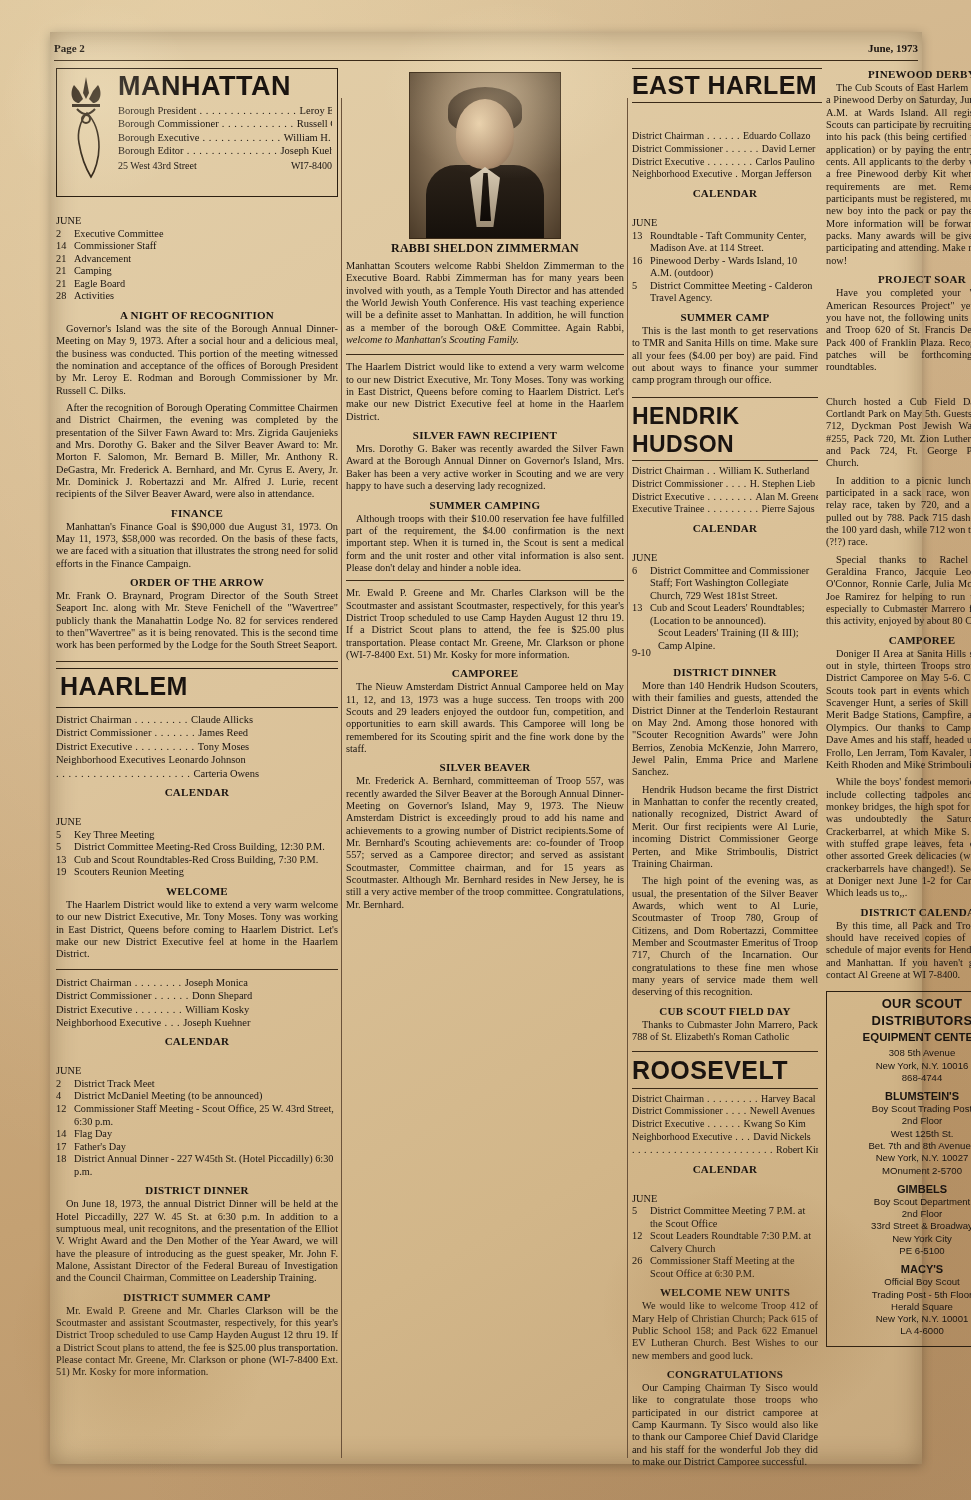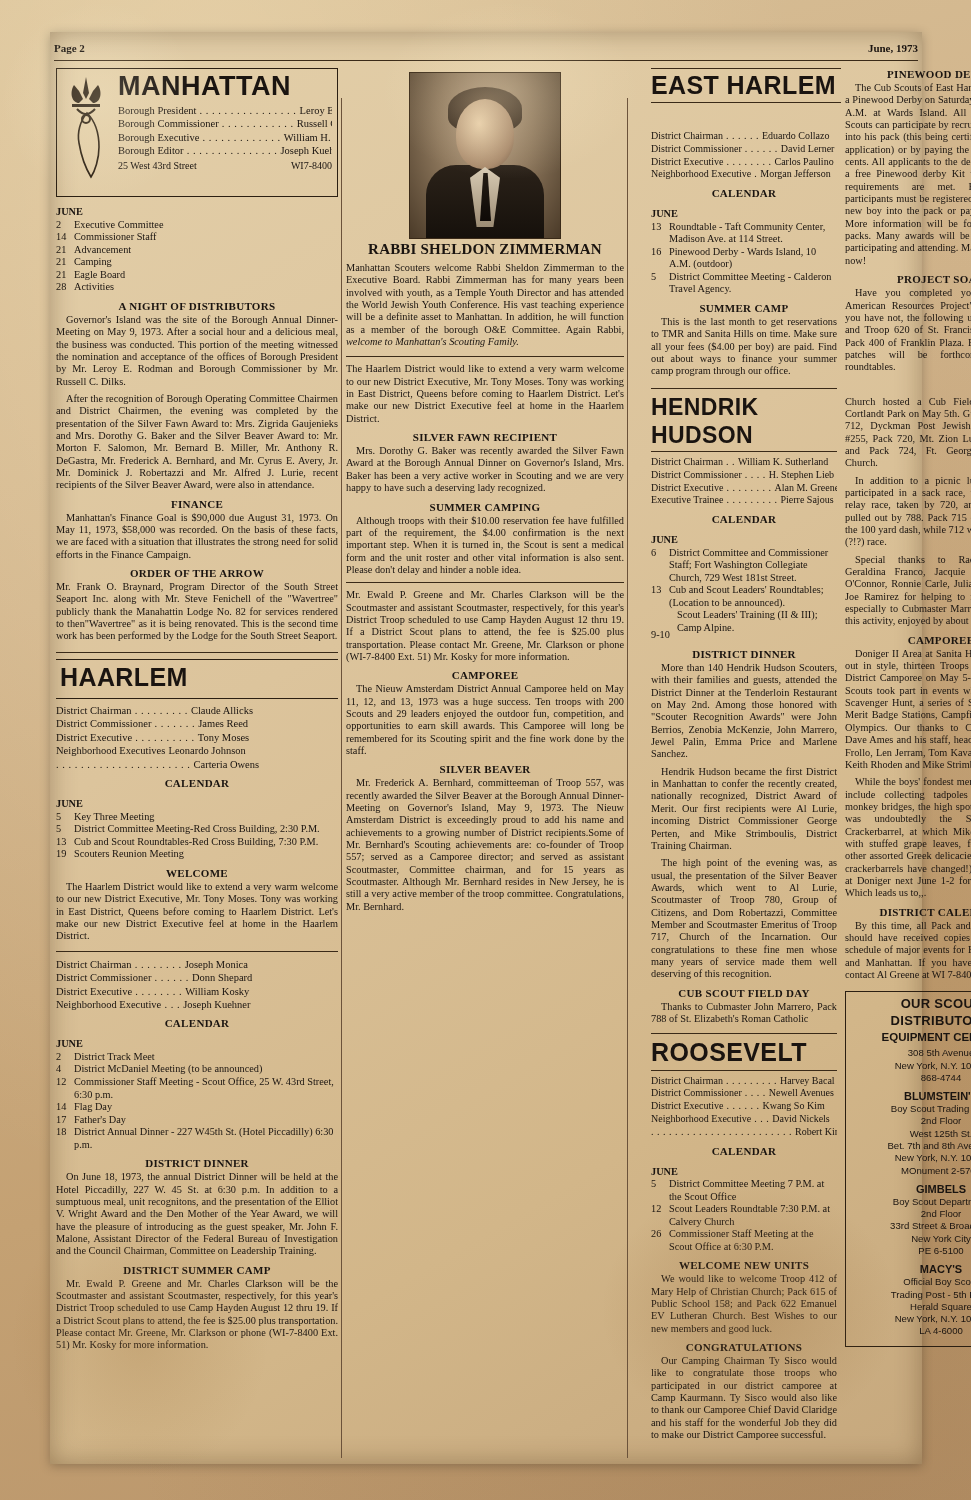--- a/index.html
+++ b/index.html
@@ -27,21 +27,21 @@
     font-size:11px;font-weight:bold;
   }
   .hdr .l{position:absolute;left:4px;}
   .hdr .r{position:absolute;right:4px;}
   .rule{position:absolute;left:4px;width:864px;height:1px;background:#3a2a18;}
 
   .cols{position:absolute;left:6px;top:36px;width:862px;height:1388px;}
   .col{position:absolute;top:0;height:1388px;}
   .c1{left:0;width:282px;}
   .c2{left:290px;width:278px;}
-  .c3{left:595px;width:286px;}
+  .c3{left:576px;width:286px;}
 
   .vline{position:absolute;top:30px;width:1px;height:1360px;background:#6b523a;}
   h1.masthead{
     font-family:"Liberation Sans", sans-serif;
     font-size:27px;font-weight:bold;letter-spacing:0.5px;margin:0;
     line-height:1;
   }
   .secthead{
     font-family:"Liberation Sans", sans-serif;
     font-size:25px;font-weight:bold;margin:0 0 4px 0;line-height:1.05;
@@ -56,21 +56,21 @@
     text-align:center;font-weight:bold;font-size:11px;
     margin:6px 0 2px;font-family:"Liberation Serif", serif;
     letter-spacing:0.3px;
   }
   p.body{
     font-size:10.3px;line-height:1.2;text-align:justify;margin:0 0 5px 0;
     text-indent:10px;
   }
   p.body.noind{text-indent:0;}
   .cal{font-size:10.3px;line-height:1.22;}
-  .cal .mon{font-weight:bold;margin-top:9px;}
+  .cal .mon{font-weight:normal;margin-top:18px;}
   .cal .row{display:flex;}
   .cal .d{width:18px;flex:0 0 18px;text-align:left;}
   .cal .t{flex:1;}
   .photo{
     width:150px;height:165px;margin:4px auto 2px;
     background:
       radial-gradient(ellipse at 50% 32%, #b9a184 0%, #8d775c 45%, #4a3a28 100%),
       linear-gradient(#6b5842,#3a2c1d);
     border:1px solid #3a2a18;
     position:relative;overflow:hidden;
@@ -93,21 +93,21 @@
     background:linear-gradient(#d8cbb4,#a89madd);
     background:linear-gradient(#d8cbb4,#9c8c74);
     clip-path:polygon(50% 0,100% 18%,78% 100%,22% 100%,0 18%);
   }
   .photo .tie{
     position:absolute;left:70px;top:100px;width:11px;height:48px;
     background:linear-gradient(#241c14,#0e0a07);
     clip-path:polygon(30% 0,70% 0,100% 100%,0 100%);
   }
   .caption{
-    text-align:center;font-weight:bold;font-size:15px;margin:2px 0 4px;
+    text-align:center;font-weight:bold;font-size:12px;margin:2px 0 4px;
     letter-spacing:0.2px;
   }
   .emblem{
     position:absolute;left:6px;top:4px;width:46px;height:56px;
   }
   .mastbox{
     border:1.5px solid #2b1f12;padding:4px 5px 5px 5px;margin-bottom:6px;position:relative;height:118px;
   }
   .island{
     position:absolute;left:10px;top:42px;width:44px;height:70px;
@@ -197,21 +197,21 @@
           <div class="row">
               <span class="d">21</span>
               <span class="t">Eagle Board</span>
             </div>
           <div class="row">
               <span class="d">28</span>
               <span class="t">Activities</span>
             </div>
         </div>
 
-        <div class="subhead">A NIGHT OF DISTRIBUTORS</div>
+        <div class="subhead">A NIGHT OF RECOGNITION</div>
         <p class="body">Governor's Island was the site of the Borough Annual Dinner-Meeting on May 9, 1973. After a social hour and a delicious meal, the business was conducted. This portion of the meeting witnessed the nomination and acceptance of the offices of Borough President by Mr. Leroy E. Rodman and Borough Commissioner by Mr. Russell C. Dilks.</p>
         <p class="body">After the recognition of Borough Operating Committee Chairmen and District Chairmen, the evening was completed by the presentation of the Silver Fawn Award to: Mrs. Zigrida Gaujenieks and Mrs. Dorothy G. Baker and the Silver Beaver Award to: Mr. Morton F. Salomon, Mr. Bernard B. Miller, Mr. Anthony R. DeGastra, Mr. Frederick A. Bernhard, and Mr. Cyrus E. Avery, Jr. Mr. Dominick J. Robertazzi and Mr. Alfred J. Lurie, recent recipients of the Silver Beaver Award, were also in attendance.</p>
 
         <div class="subhead">FINANCE</div>
         <p class="body">Manhattan's Finance Goal is $90,000 due August 31, 1973. On May 11, 1973, $58,000 was recorded. On the basis of these facts, we are faced with a situation that illustrates the strong need for solid efforts in the Finance Campaign.</p>
 
         <div class="subhead">ORDER OF THE ARROW</div>
         <p class="body noind">Mr. Frank O. Braynard, Program Director of the South Street Seaport Inc. along with Mr. Steve Fenichell of the "Wavertree" publicly thank the Manahattin Lodge No. 82 for services rendered to then"Wavertree" as it is being renovated. This is the second time work has been performed by the Lodge for the South Street Seaport.</p>
 
         <div class="rule" style="position:relative;top:4px;left:0;width:282px;margin-bottom:8px;"></div>
@@ -229,21 +229,21 @@
 
         <div class="subhead">CALENDAR</div>
         <div class="cal">
           <div class="mon">JUNE</div>
           <div class="row">
               <span class="d">5</span>
               <span class="t">Key Three Meeting</span>
             </div>
           <div class="row">
               <span class="d">5</span>
-              <span class="t">District Committee Meeting-Red Cross Building, 2:30 P.M.</span>
+              <span class="t">District Committee Meeting-Red Cross Building, 12:30 P.M.</span>
             </div>
           <div class="row">
               <span class="d">13</span>
               <span class="t">Cub and Scout Roundtables-Red Cross Building, 7:30 P.M.</span>
             </div>
           <div class="row">
               <span class="d">19</span>
               <span class="t">Scouters Reunion Meeting</span>
             </div>
         </div>

